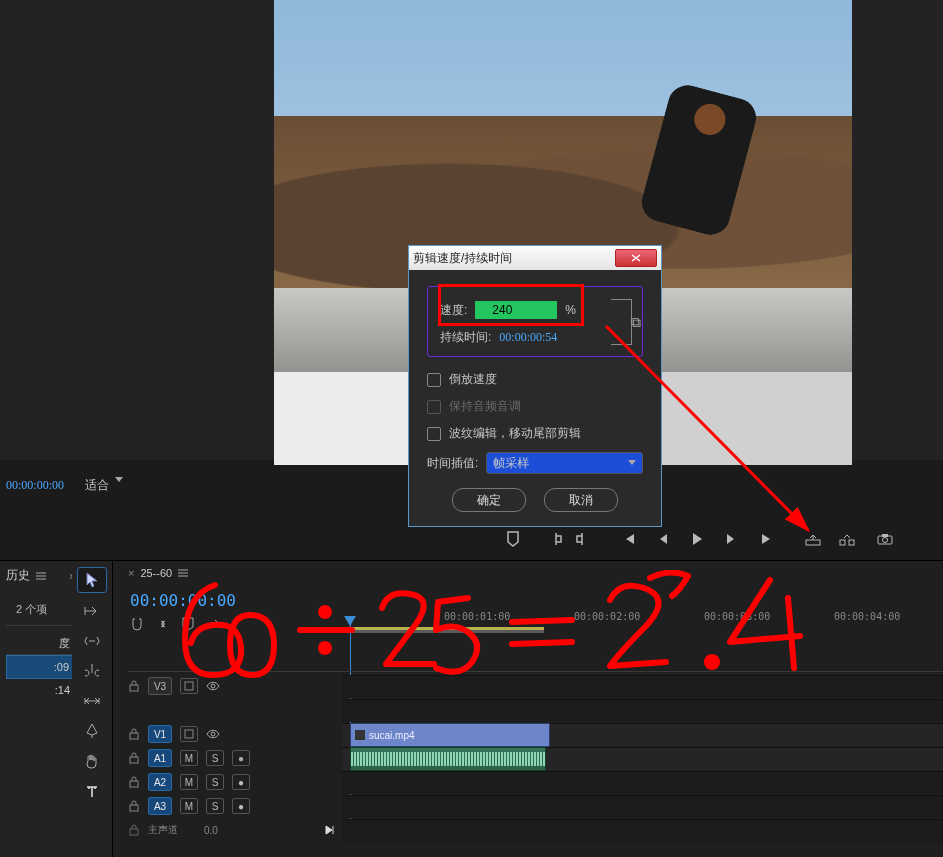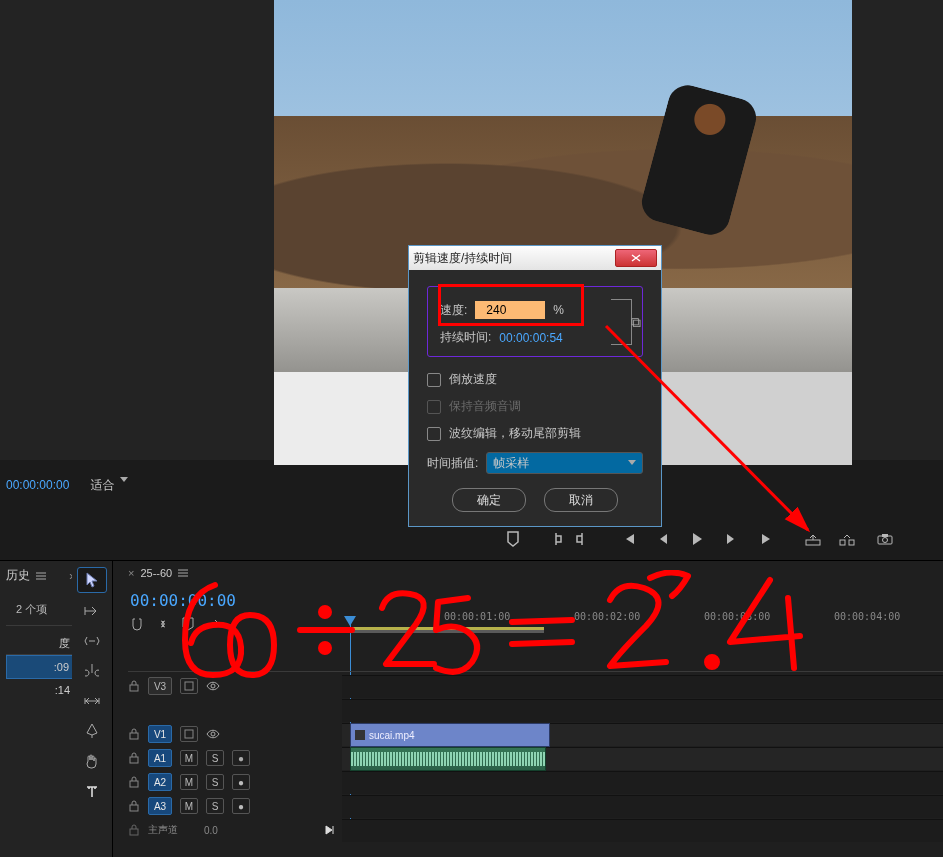--- a/index.html
+++ b/index.html
@@ -4,21 +4,21 @@
 <style>
   html,body{margin:0;padding:0;width:943px;height:857px;background:#1b1b1b;font-family:"Microsoft YaHei","Segoe UI",sans-serif;font-size:12px;color:#c8c8c8;overflow:hidden;position:relative}
   .preview-area{position:absolute;left:0;top:0;width:943px;height:460px;background:#232323}
   .preview-img{position:absolute;left:274px;top:0;width:578px;height:465px;background:linear-gradient(#7ea8cf 0 40%,#a77b54 40% 75%,#b6b6b6 75% 100%);overflow:hidden}
   .sky{position:absolute;left:0;top:0;width:100%;height:45%;background:linear-gradient(#8fb8db,#a9c9e4)}
   .rocks{position:absolute;left:0;top:25%;width:100%;height:40%;background:radial-gradient(ellipse at 30% 60%,#5a4330 0 40%,transparent 41%),radial-gradient(ellipse at 70% 50%,#6e5138 0 45%,transparent 46%),linear-gradient(#6a4e34,#8a6a48)}
   .biker{position:absolute;left:380px;top:90px;width:90px;height:140px;background:radial-gradient(circle at 50% 20%,#7a4a28 0 15px,transparent 16px),linear-gradient(#1a1a1a,#1a1a1a);border-radius:20px;transform:rotate(15deg)}
   .ledge{position:absolute;left:0;top:62%;width:100%;height:20%;background:linear-gradient(#c9c8c4,#8e8d89)}
   .ground{position:absolute;left:0;top:80%;width:100%;height:20%;background:linear-gradient(100deg,#ececec 0 50%,#d0d0d0 50%)}
   .tc-bar{position:absolute;left:0;top:470px;width:100%;height:30px;display:flex;align-items:center;gap:12px;padding-left:6px}
-  .tc-blue{color:#4aa8ff;font-family:Liberation Sans, sans-serif}
+  .tc-blue{color:#4aa8ff;font-family:Liberation Serif, serif}
   .fit-dd{display:flex;align-items:flex-start;gap:6px;border:1px solid transparent;padding:2px 8px;border-radius:3px}
   .rsl{position:absolute;left:0;top:503px;width:100%;height:4px;display:flex}
   .transport{position:absolute;left:0;top:530px;width:100%;height:26px}
   .transport .ico{position:absolute;top:0;width:18px;height:18px;display:flex;align-items:center;justify-content:center;color:#b8b8b8}
   .marker-ico{left:504px}
   .in-ico{left:548px}
   .out-ico{left:572px}
   .gob-ico{left:620px}
   .stepb-ico{left:654px}
   .play-ico{left:688px}
@@ -27,26 +27,26 @@
   .lift-ico{left:804px}
   .extract-ico{left:838px}
   .cam-ico{left:876px}
   svg{display:block}
   .dialog{position:absolute;left:408px;top:245px;width:252px;background:#2a2a2a;border:1px solid #5b97c7}
   .dlg-title{height:24px;background:linear-gradient(#fdfdfd,#e4e4e4);display:flex;align-items:center;justify-content:space-between;padding:0 4px;color:#222;font-size:12px}
   .dlg-close{width:40px;height:16px;background:linear-gradient(#e67,#c33);border:1px solid #a22;border-radius:2px;display:flex;align-items:center;justify-content:center;color:#fff;font-size:10px}
   .dlg-body{padding:16px 18px 14px}
   .grp{border:1px solid #6d28d9;border-radius:3px;padding:14px 12px 10px;position:relative}
   .row{display:flex;align-items:center;gap:8px;margin-bottom:10px;font-size:12px}
-  .speed-input{width:48px;height:18px;background:#fdba74;border:none;padding:0 11px;color:#000;font-size:12px}
+  .speed-input{width:48px;height:18px;background:#22c55e;border:none;padding:0 17px;color:#000;font-size:12px}
   .link-ic{position:absolute;right:10px;top:12px;width:20px;height:44px;border-right:1px solid #888;border-top:1px solid #888;border-bottom:1px solid #888}
   .link-ic::after{content:"⧉";position:absolute;right:-10px;top:14px;color:#aaa;font-size:14px}
   .chk{width:12px;height:12px;border:1px solid #888;border-radius:2px;display:inline-block;flex:none}
   .muted{color:#6a6a6a}
-  .dd{flex:1;height:20px;border:1px solid #555;background:#0369a1;display:flex;align-items:center;justify-content:space-between;padding:0 6px;border-radius:3px}
+  .dd{flex:1;height:20px;border:1px solid #555;background:#1d4ed8;display:flex;align-items:center;justify-content:space-between;padding:0 6px;border-radius:3px}
   .btns{display:flex;justify-content:center;gap:18px;margin-top:14px}
   .pill{width:72px;height:22px;border:1px solid #777;border-radius:11px;display:flex;align-items:center;justify-content:center;color:#ddd}
   .redbox{position:absolute;border:3px solid red;pointer-events:none}
   .arrow-svg{position:absolute;left:0;top:0;pointer-events:none}
   .lower{position:absolute;left:0;top:560px;width:100%;height:297px;background:#1f1f1f;border-top:1px solid #000}
   .proj{position:absolute;left:0;top:0;width:70px;height:297px;background:#232323;border-right:1px solid #000;padding:6px}
   .proj-hd{display:flex;align-items:center;gap:6px;color:#ccc;margin-bottom:8px}
   .proj-cnt{font-size:11px;color:#bbb;margin:18px 0 8px 10px}
   .bin-row{height:22px;display:flex;align-items:center;justify-content:flex-end;padding-right:6px;font-size:11px;color:#ccc}
   .bin-sel{background:#1a4a78;border:1px solid #2a6aa8}

